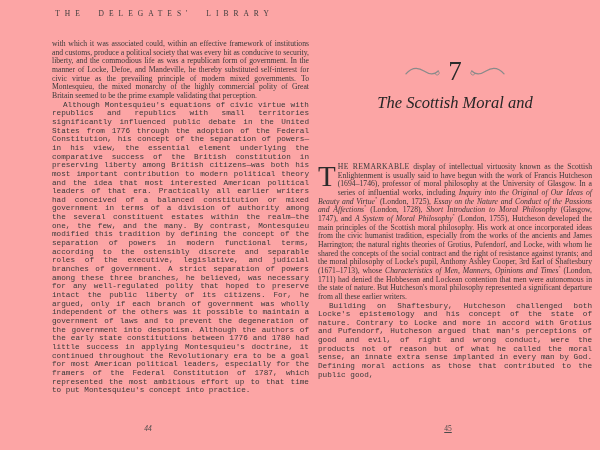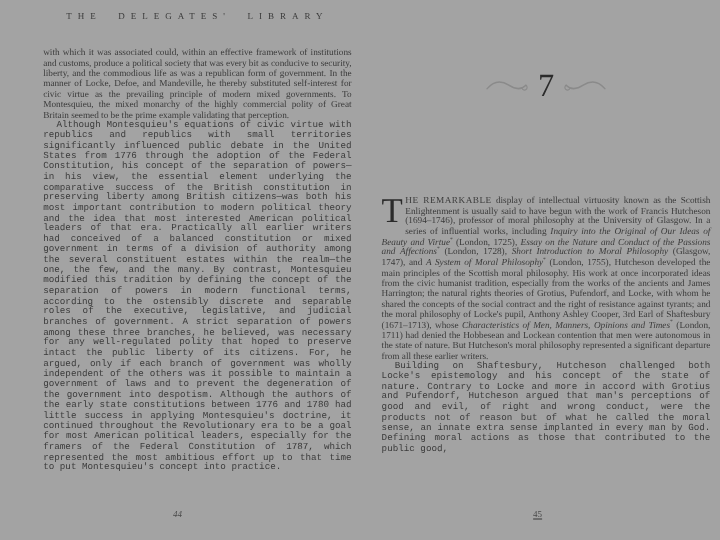--- a/index.html
+++ b/index.html
@@ -5,41 +5,41 @@
   html, body { margin: 0; padding: 0; }
   body {
     width: 600px; height: 450px;
     background: #ffffff;
     font-family: "Liberation Serif", serif;
     color: #3a3a3a;
   }
   .spread {
     position: relative;
     width: 600px; height: 450px;
-    background: #a3a3a3;
+    background: #fca5a5;
     overflow: hidden;
   }
   .running-header {
     position: absolute;
     left: 36px; top: 9px; width: 257px;
     text-align: center;
     font-size: 7.5px;
     letter-spacing: 5px;
     word-spacing: 7px;
     color: #3c3c3c;
     white-space: nowrap;
   }
   .body-text {
     position: absolute;
     font-size: 7.7px;
     line-height: 8.65px;
     text-align: justify;
     color: #3a3a3a;
   }
-  .left-body  { left: 36px;  top: 40px;  width: 257px; }
+  .left-body  { left: 52px;  top: 40px;  width: 257px; }
   .right-body { left: 318px; top: 163px; width: 274px; }
   .para { margin: 0; text-align: justify; }
   .para.indent { text-indent: 11px; font-family: Liberation Mono, monospace; }
   .dropcap {
     float: left;
     font-size: 29px;
     line-height: 25px;
     height: 25px;
     padding: 1px 2px 0 0;
     color: #2b2b2b;
@@ -108,21 +108,21 @@
           <path d="M1 10 C 7 3 14 3 20 7 S 31 11 35 7" stroke-width="1.3"></path>
           <path d="M35 7 a 2.3 2.3 0 1 1 -3.4 2.7" stroke-width="1"></path>
         </svg>
         <span class="chapter-number">7</span>
         <svg class="flourish flipped" viewBox="0 0 40 14" fill="none" stroke="#8a8a8a" stroke-linecap="round">
           <path d="M1 10 C 7 3 14 3 20 7 S 31 11 35 7" stroke-width="1.3"></path>
           <path d="M35 7 a 2.3 2.3 0 1 1 -3.4 2.7" stroke-width="1"></path>
         </svg>
       </div>
       <div class="chapter-title">
-        <br>
+        <span>The Scottish Moral and</span><br>
       </div>
     </div>
 
     <div class="body-text right-body">
       <p class="para"><span class="dropcap">T</span><span><span class="lead">HE REMARKABLE</span><span> display of intellectual virtuosity known as the Scottish Enlightenment is usually said to have begun with the work of Francis Hutcheson (1694–1746), professor of moral philosophy at the University of Glasgow. In a series of influential works, including </span><i>Inquiry into the Original of Our Ideas of Beauty and Virtue</i><sup>*</sup><span> (London, 1725), </span><i>Essay on the Nature and Conduct of the Passions and Affections</i><sup>*</sup><span> (London, 1728), </span><i>Short Introduction to Moral Philosophy</i><span> (Glasgow, 1747), and </span><i>A System of Moral Philosophy</i><sup>*</sup><span> (London, 1755), Hutcheson developed the main principles of the Scottish moral philosophy. His work at once incorporated ideas from the civic humanist tradition, especially from the works of the ancients and James Harrington; the natural rights theories of Grotius, Pufendorf, and Locke, with whom he shared the concepts of the social contract and the right of resistance against tyrants; and the moral philosophy of Locke's pupil, Anthony Ashley Cooper, 3rd Earl of Shaftesbury (1671–1713), whose </span><i>Characteristics of Men, Manners, Opinions and Times</i><sup>*</sup><span> (London, 1711) had denied the Hobbesean and Lockean contention that men were autonomous in the state of nature. But Hutcheson's moral philosophy represented a significant departure from all these earlier writers.</span></span></p>
       <p class="para indent"><span><span>Building on Shaftesbury, Hutcheson challenged both Locke's epistemology and his concept of the state of nature. Contrary to Locke and more in accord with Grotius and Pufendorf, Hutcheson argued that man's perceptions of good and evil, of right and wrong conduct, were the products not of reason but of what he called the moral sense, an innate extra sense implanted in every man by God. Defining moral actions as those that contributed to the public good,</span></span></p>
     </div>
 
     <div class="folio folio-right">45</div>
   </div>

